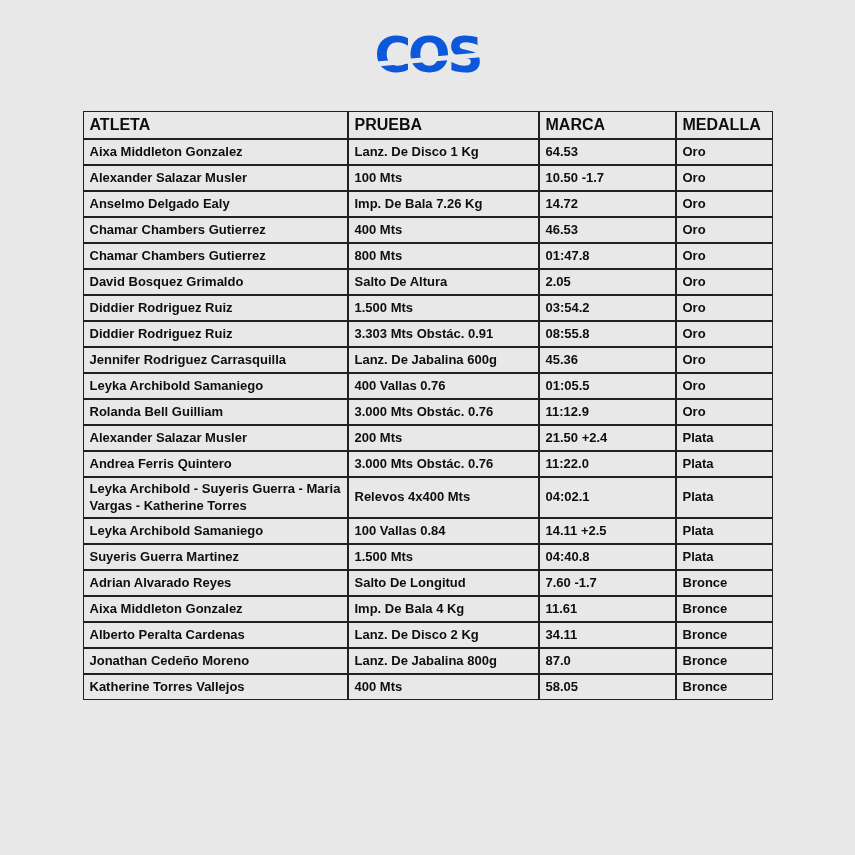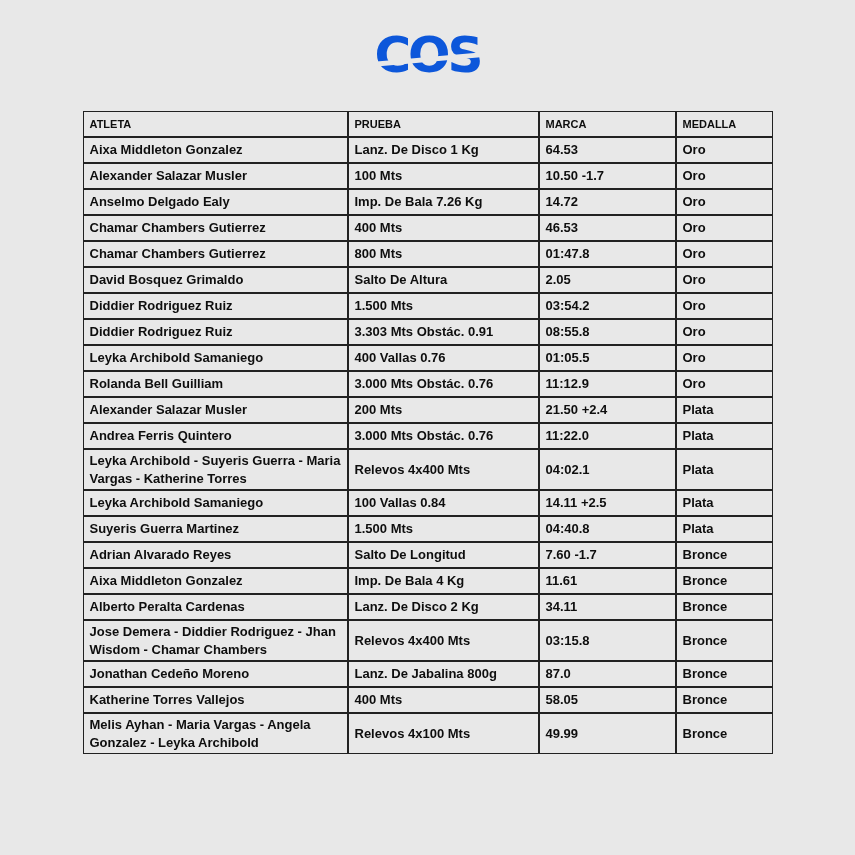--- a/index.html
+++ b/index.html
@@ -59,21 +59,21 @@
   table.results td {
     border: 1px solid #212121;
     padding: 2px 5px 2px 6px;
     text-align: left;
     vertical-align: middle;
     line-height: 1.35;
     height: 20px;
     overflow: hidden;
   }
   table.results th {
-    font-size: 11px;
+    font-size: 16px;
   }
   col.c-atleta  { width: 265px; }
   col.c-prueba  { width: 191px; }
   col.c-marca   { width: 137px; }
   col.c-medalla { width: 97px;  }
 </style>
 </head>
 <body>
 
 <div class="logo-wrap">
@@ -142,20 +142,26 @@
           <td>03:54.2</td>
           <td>Oro</td>
         </tr>
         <tr>
           <td>Diddier Rodriguez Ruiz</td>
           <td>3.303 Mts Obstác. 0.91</td>
           <td>08:55.8</td>
           <td>Oro</td>
         </tr>
         <tr>
+          <td>Jennifer Rodriguez Carrasquilla</td>
+          <td>Lanz. De Jabalina 600g</td>
+          <td>45.36</td>
+          <td>Oro</td>
+        </tr>
+        <tr>
           <td>Leyka Archibold Samaniego</td>
           <td>400 Vallas 0.76</td>
           <td>01:05.5</td>
           <td>Oro</td>
         </tr>
         <tr>
           <td>Rolanda Bell Guilliam</td>
           <td>3.000 Mts Obstác. 0.76</td>
           <td>11:12.9</td>
           <td>Oro</td>
@@ -202,38 +208,26 @@
           <td>11.61</td>
           <td>Bronce</td>
         </tr>
         <tr>
           <td>Alberto Peralta Cardenas</td>
           <td>Lanz. De Disco 2 Kg</td>
           <td>34.11</td>
           <td>Bronce</td>
         </tr>
         <tr>
-          <td>Jose Demera - Diddier Rodriguez - Jhan Wisdom - Chamar Chambers</td>
-          <td>Relevos 4x400 Mts</td>
-          <td>03:15.8</td>
-          <td>Bronce</td>
-        </tr>
-        <tr>
           <td>Jonathan Cedeño Moreno</td>
           <td>Lanz. De Jabalina 800g</td>
           <td>87.0</td>
           <td>Bronce</td>
         </tr>
         <tr>
           <td>Katherine Torres Vallejos</td>
           <td>400 Mts</td>
           <td>58.05</td>
-          <td>Bronce</td>
-        </tr>
-        <tr>
-          <td>Melis Ayhan - Maria Vargas - Angela Gonzalez - Leyka Archibold</td>
-          <td>Relevos 4x100 Mts</td>
-          <td>49.99</td>
           <td>Bronce</td>
         </tr>
       </tbody>
   </table>
 </div>
 
 </body></html>

